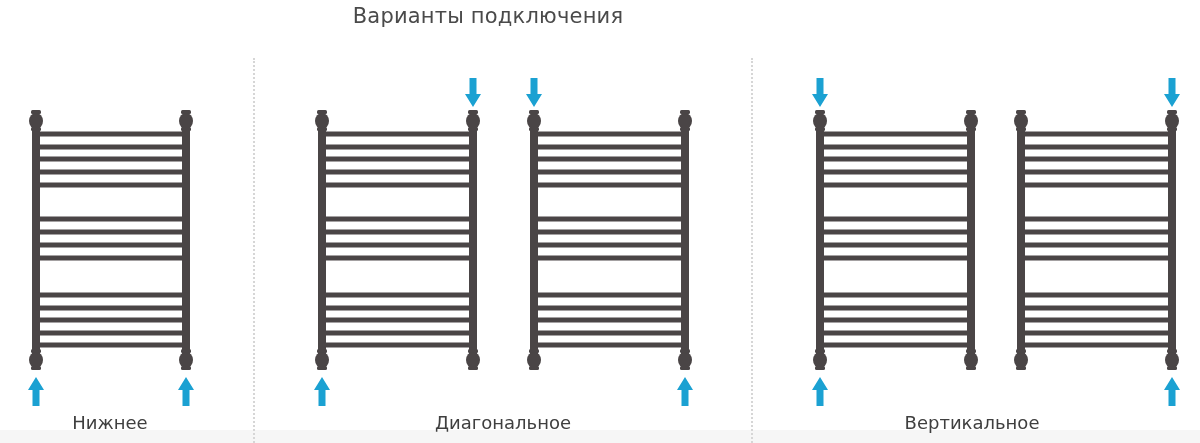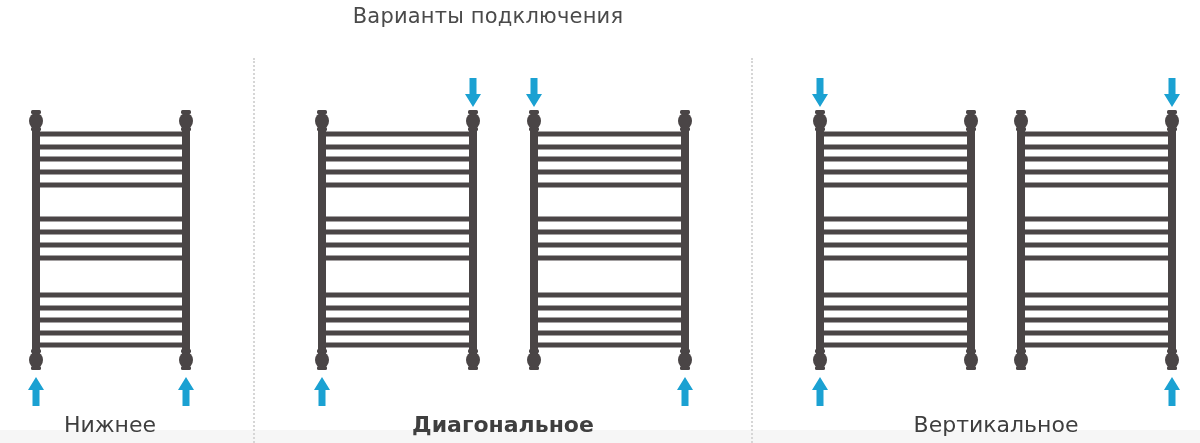--- a/index.html
+++ b/index.html
@@ -1,21 +1,21 @@
 <!DOCTYPE html>
 <html><head>
 <meta charset="utf-8">
 <style>
   html, body { margin:0; padding:0; }
   body { width:1200px; height:443px; background:#ffffff; position:relative; overflow:hidden;
          font-family:"DejaVu Sans", "Liberation Sans", sans-serif; }
   .bottom-band { position:absolute; left:0; top:430px; width:1200px; height:13px; background:#f6f6f6; }
   .title { position:absolute; left:0; top:4px; width:976px; text-align:center; font-size:21px; color:#4a4a4a; letter-spacing:0.2px; }
   .sep { position:absolute; top:58px; height:385px; width:0; border-left:2px dotted #d6d6d6; }
-  .label { position:absolute; top:412px; font-size:22px; color:#3f3f3f; transform:translateX(-50%); white-space:nowrap; }
+  .label { position:absolute; top:412px; font-size:18px; color:#3f3f3f; transform:translateX(-50%); white-space:nowrap; }
   svg.rad { position:absolute; top:0; left:0; overflow:visible; }
 </style>
 </head>
 <body>
 
 <div class="bottom-band"></div>
 <div class="title">Варианты подключения</div>
 
 <div class="sep" style="left:253px;"></div>
 <div class="sep" style="left:751px;"></div>
@@ -169,14 +169,14 @@
       <rect x="1016" y="366" width="10" height="4" rx="1.5" fill="#4a4546"></rect>
       <rect x="1167" y="349" width="10" height="4" rx="1.5" fill="#4a4546"></rect>
       <ellipse cx="1172" cy="360" rx="7" ry="8" fill="#4a4546"></ellipse>
       <rect x="1167" y="366" width="10" height="4" rx="1.5" fill="#4a4546"></rect>
       <path d="M1168.5 78 L1175.5 78 L1175.5 94 L1180 94 L1172 107 L1164 94 L1168.5 94 Z" fill="#1ba1d2"></path>
       <path d="M1172 377 L1180 390 L1175.5 390 L1175.5 406 L1168.5 406 L1168.5 390 L1164 390 Z" fill="#1ba1d2"></path>
     </svg>
   </div>
 
 <div class="label" id="lbl0" style="left: 110px;">Нижнее</div>
-<div class="label" id="lbl1" style="left: 503px; font-weight: bold;">Диагональное</div>
-<div class="label" id="lbl2" style="left: 996px;">Вертикальное</div>
+<div class="label" id="lbl1" style="left: 503px;">Диагональное</div>
+<div class="label" id="lbl2" style="left: 972px;">Вертикальное</div>
 
 </body></html>

